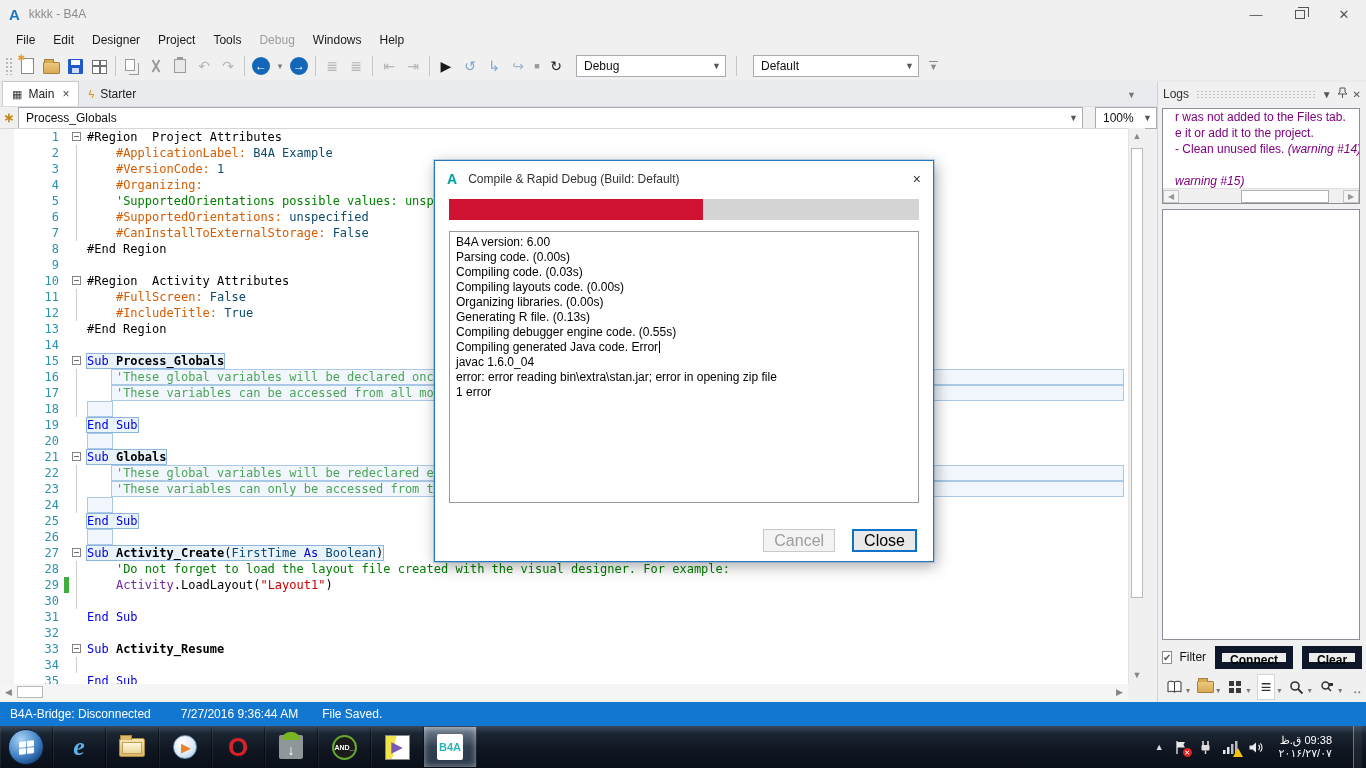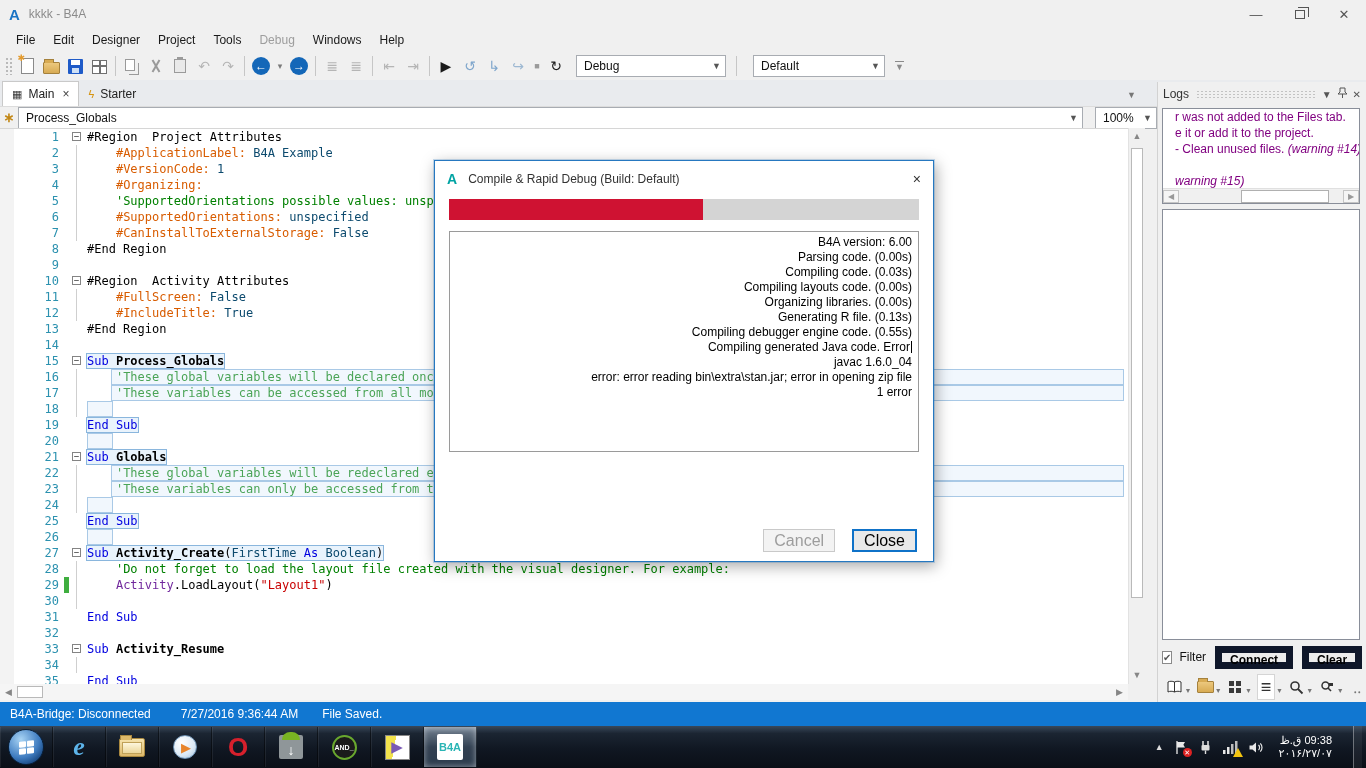--- a/index.html
+++ b/index.html
@@ -43,21 +43,21 @@
   .shape-cut { width:14px; height:14px; position:relative; }
   .shape-cut::before,.shape-cut::after { content:""; position:absolute; left:6px; top:0; width:2px; height:14px; background:#9a9a9a; }
   .shape-cut::before { transform:rotate(30deg); } .shape-cut::after { transform:rotate(-30deg); }
   .shape-paste { width:12px; height:14px; border:1px solid #9a9a9a; background:#e9e9e9; position:relative; }
   .shape-paste::before { content:""; position:absolute; left:2px; top:-3px; width:6px; height:3px; background:#9a9a9a; }
   .shape-back,.shape-fwd { width:18px; height:18px; border-radius:50%; background:#1467b8; color:#fff; display:flex; align-items:center; justify-content:center; font-size:12px; font-weight:bold; }
 
   .combo { background:#fff; border:1px solid #a8acb2; height:22px; display:flex; align-items:center; font-size:12px; padding:0 4px 0 7px; color:#111; }
   .combo .arrow { margin-left:auto; color:#555; font-size:9px; padding-left:8px; }
   .combo-debug { width:150px; margin-left:8px; }
-  .combo-build { width:132px; margin-left:12px; }
+  .combo-build { width:166px; margin-left:12px; }
   .tb-overflow { margin-left:10px; color:#8a8a8a; font-size:9px; border-top:1px solid #8a8a8a; line-height:8px; padding-top:1px; }
 
   
   .tabstrip { height:26px; background:#e9ebee; display:flex; align-items:flex-end; padding-left:2px; position:relative; }
   .tab { height:25px; display:flex; align-items:center; gap:6px; padding:0 9px; font-size:12px; color:#222; }
   .tab.active { background:#fff; border:1px solid #c9c9c9; border-bottom:none; }
   .tab .ticon { font-size:11px; }
   .tab .tclose { color:#444; font-size:12px; margin-left:2px; }
   .tab-overflow { position:absolute; right:230px; bottom:6px; color:#777; font-size:9px; }
 
@@ -92,21 +92,21 @@
   .hs-btn { width:17px; text-align:center; color:#868686; font-size:9px; }
   .hs-thumb { width:26px; height:12px; background:#fff; border:1px solid #b9b9b9; }
 
   
   .dialog { position:absolute; left:434px; top:160px; width:500px; height:402px; background:#fff; border:1px solid #2678c0; box-shadow:0 0 0 1px rgba(38,120,192,.25), 2px 4px 14px rgba(0,0,0,.35); z-index:20; }
   .dlg-title { height:36px; display:flex; align-items:center; padding:0 12px; font-size:12px; color:#333; }
   .dlg-A { color:#00a3a3; font-weight:bold; font-size:14px; margin-right:11px; }
   .dlg-close { margin-left:auto; color:#333; font-size:14px; }
   .dlg-progress { margin:2px 14px 0; height:21px; background:#d4d4d4; }
   .dlg-fill { height:100%; background:#cf1232; }
-  .dlg-log { margin:11px 14px 0; height:221px; border:1px solid #9a9a9a; font-size:12px; line-height:15px; padding:3px 6px; color:#000; overflow:hidden;text-align:right; }
+  .dlg-log { margin:11px 14px 0; height:272px; border:1px solid #9a9a9a; font-size:12px; line-height:15px; padding:3px 6px; color:#000; overflow:hidden; }
   .caret { display:inline-block; width:1px; height:12px; background:#000; margin-left:1px; vertical-align:-2px; }
   .dlg-buttons { position:absolute; right:16px; bottom:9px; display:flex; gap:17px; }
   .btn { min-width:46px; height:23px; font-size:16px; font-family:inherit; background:#ececec; border:1px solid #b5b5b5; color:#000; padding:0 10px; }
   .btn.disabled { color:#9d9d9d; background:#f3f3f3; border-color:#c9c9c9; }
   .btn.focused { border:2px solid #0f72c8; background:#e9e9e9; }
 
   
   .logs { position:absolute; left:1157px; top:82px; width:209px; height:620px; background:#f0f0f0; border-left:1px solid #d2d2d2; }
   .lhead { height:24px; display:flex; align-items:center; padding:0 5px; font-size:12px; color:#333; gap:5px; }
   .ldots { flex:1; height:9px; margin:0 2px; background-image:radial-gradient(#c3c3c3 1px, transparent 1.2px); background-size:4px 3px; }

